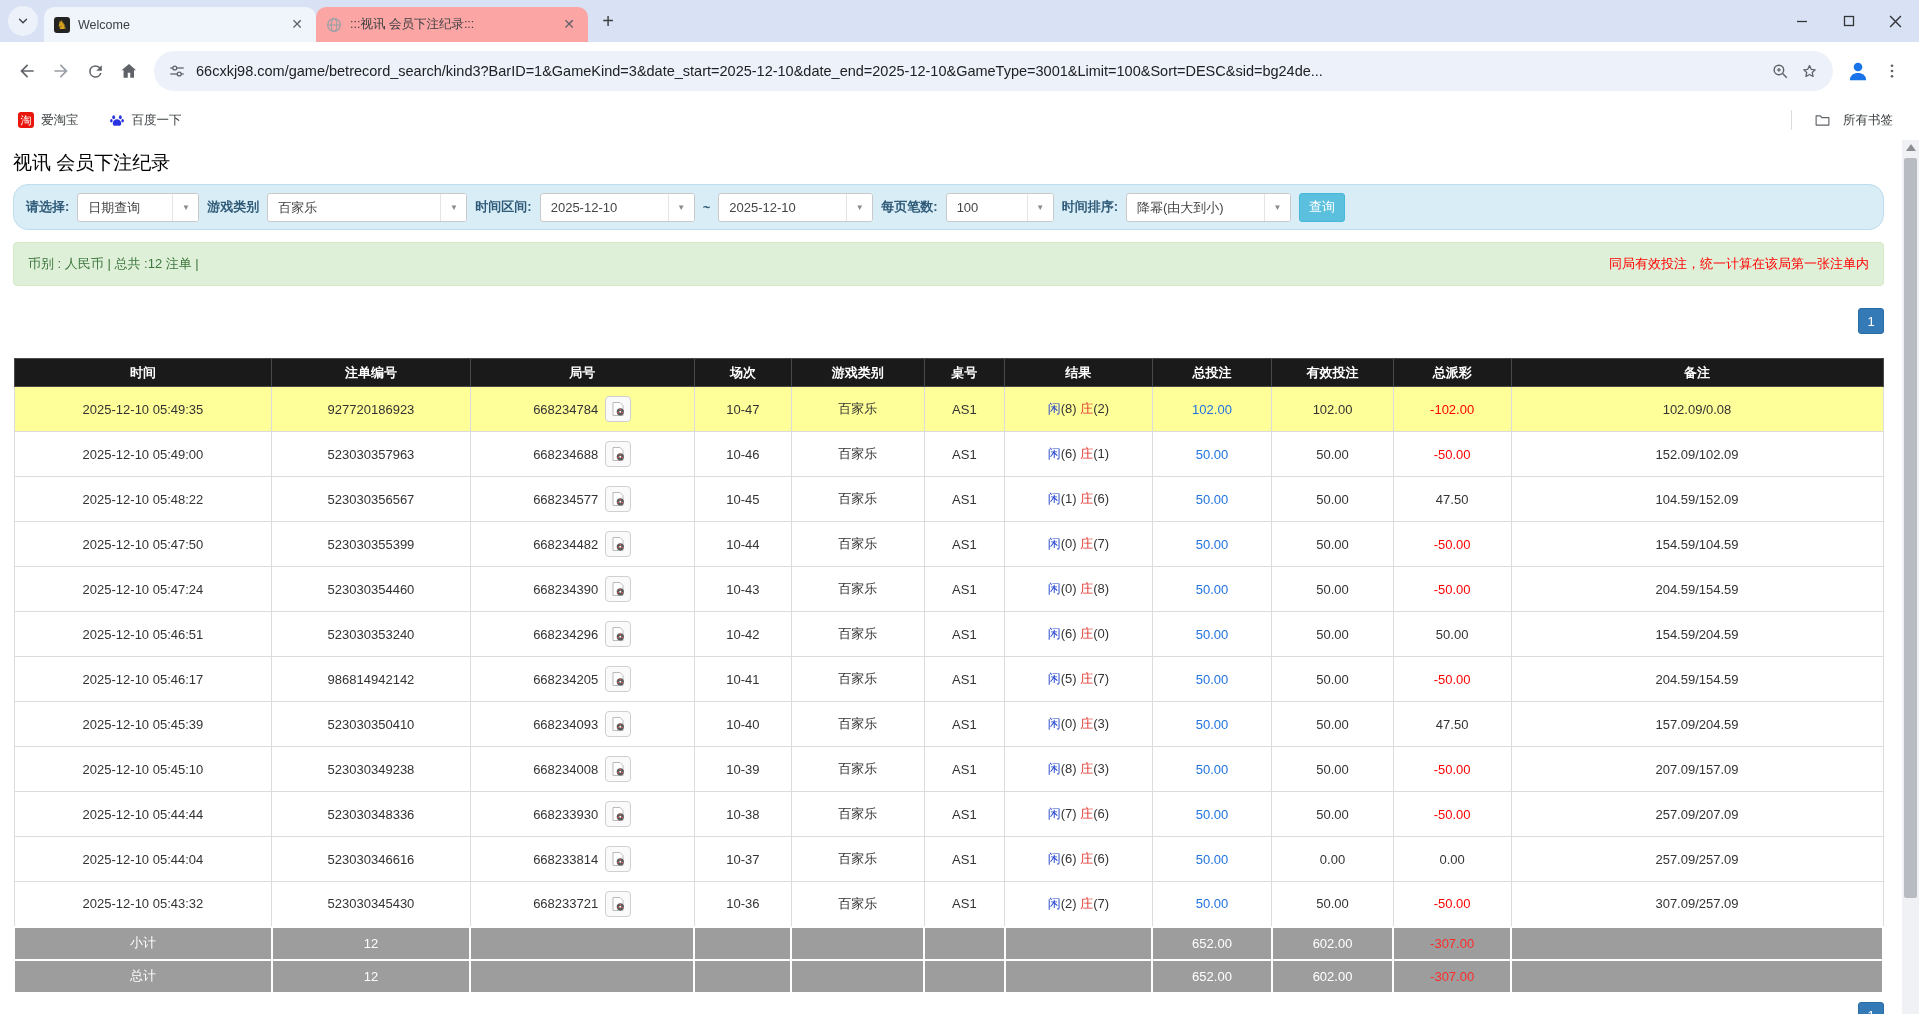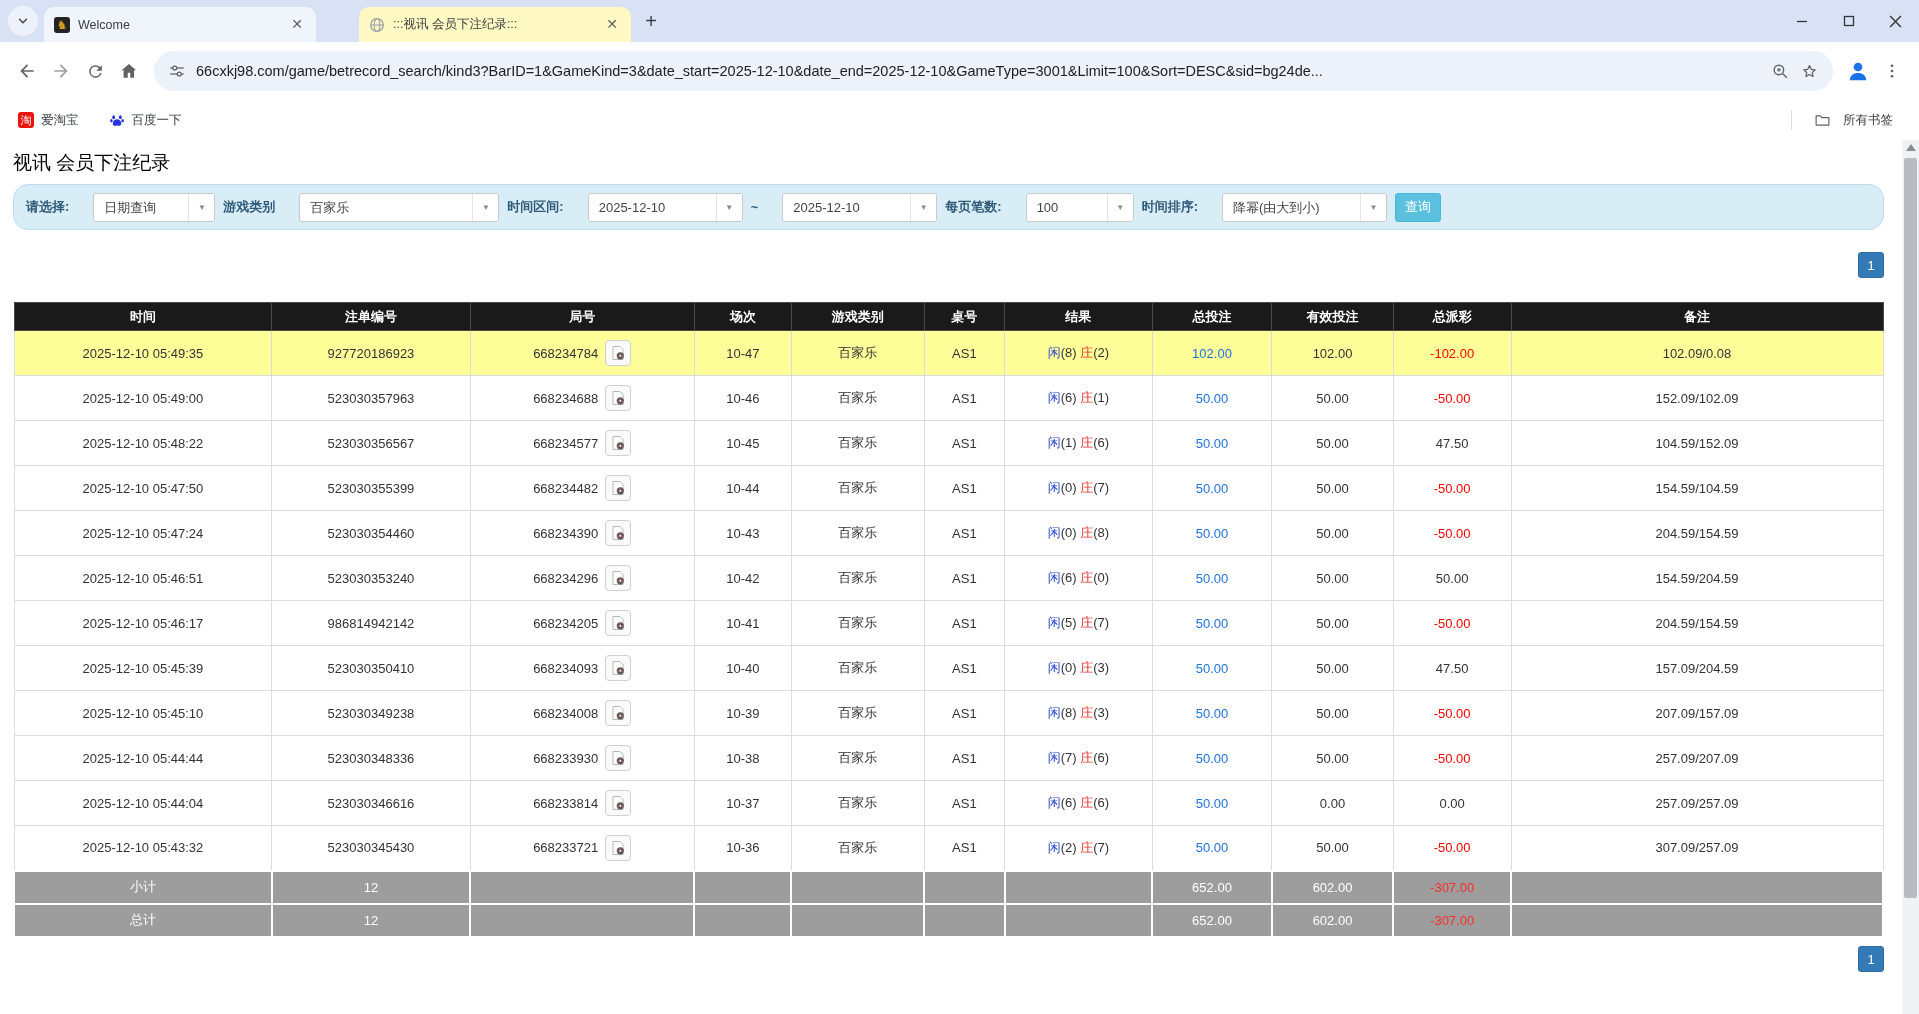--- a/index.html
+++ b/index.html
@@ -6,21 +6,21 @@
   html,body { width:1919px; height:1014px; overflow:hidden; background:#fff;
     font-family:"Liberation Sans","DejaVu Sans",sans-serif; }
   .window { position:relative; width:1919px; height:1014px; }
 
   
   .tabstrip { position:relative; height:42px; background:#d8e2f4; display:flex; align-items:flex-end; padding-left:8px; }
   .tab-search { align-self:center; width:30px; height:30px; border:none; background:rgba(255,255,255,.55);
     border-radius:15px; display:flex; align-items:center; justify-content:center; margin-right:6px; cursor:pointer; }
   .tab { width:272px; height:35px; border-radius:10px 10px 0 0; display:flex; align-items:center; padding:0 10px; gap:8px; }
   .tab.inactive { background:rgba(255,255,255,.62); }
-  .tab.active { background:#fef9c3;margin-left:43px; }
+  .tab.active { background:#fca5a5; }
   .tab-title { flex:1; font-size:12.5px; color:#3c4043; white-space:nowrap; overflow:hidden; text-overflow:ellipsis; }
   .tab-close { font-size:14px; color:#5f6368; width:18px; height:18px; line-height:17px; text-align:center; border-radius:9px; cursor:pointer; }
   .fav-gold { width:16px; height:16px; background:#232323; border-radius:3px; color:#d7a31f; font-size:12px; line-height:16px; text-align:center; }
   .newtab { align-self:center; width:28px; height:28px; border:none; background:transparent; font-size:20px; color:#3c4043; border-radius:14px; cursor:pointer; margin-left:6px; }
   .win-controls { position:absolute; top:0; right:0; height:42px; display:flex; }
   .win-btn { width:47px; height:42px; display:flex; align-items:center; justify-content:center; cursor:pointer; }
 
   
   .toolbar { height:58px; background:#fff; display:flex; align-items:center; padding:0 10px; gap:0; }
   .nav-btn { width:34px; height:34px; border:none; background:transparent; border-radius:17px; display:flex; align-items:center; justify-content:center; cursor:pointer; }
@@ -36,21 +36,21 @@
   .bm-right { position:absolute; right:26px; display:flex; align-items:center; gap:12px; cursor:pointer; }
   .bm-divider { width:1px; height:20px; background:#dadce0; margin-right:10px; }
 
   
   .content { position:absolute; top:140px; left:0; right:17px; bottom:0; padding:10px 0 0 13px; background:#fff; }
   .page-title { font-size:19px; font-weight:400; color:#000; height:24px; }
 
   .filterbar { margin-top:10px; width:1871px; height:46px; background:#d9edf7; border:1px solid #bddcec; border-radius:15px;
     display:flex; align-items:center; padding:0 12px; gap:8px; font-size:13px; }
   .f-label { font-weight:bold; color:#2f5a78; white-space:nowrap; }
-  .combo { display:flex; height:29px; background:#fff; border:1px solid #c9c9c9; border-radius:3px; overflow:hidden; cursor:pointer;margin-left:16px; }
+  .combo { display:flex; height:29px; background:#fff; border:1px solid #c9c9c9; border-radius:3px; overflow:hidden; cursor:pointer; }
   .combo-text { padding:0 10px; line-height:27px; color:#444; flex:1; white-space:nowrap; overflow:hidden; }
   .combo-arrow { width:26px; border-left:1px solid #e4e4e4; display:flex; align-items:center; justify-content:center; color:#8a8a8a; font-size:8px; background:#fff; }
   .tilde { color:#2f5a78; font-weight:bold; }
   .search-btn { width:46px; height:29px; background:#5bc0de; border:1px solid #46b8da; border-radius:3px; color:#fff; font-size:13px; cursor:pointer; }
 
   .summary { margin-top:12px; width:1871px; height:44px; background:#dff0d8; border:1px solid #d6e9c6; border-radius:4px;
     display:flex; align-items:center; justify-content:space-between; padding:0 14px; font-size:13px; }
   .summary-left { color:#3c763d; }
   .summary-right { color:#ff0000; }
 
@@ -231,20 +231,24 @@
         <span class="combo-arrow">▼</span>
       </span>
       <span class="f-label">时间排序:</span>
       <span class="combo" style="width:165px">
         <span class="combo-text">降幂(由大到小)</span>
         <span class="combo-arrow">▼</span>
       </span>
       <button class="search-btn">查询</button>
     </div>
 
+    <div class="summary">
+      <span class="summary-left">币别 : 人民币 | 总共 :12 注单 |</span>
+      <span class="summary-right">同局有效投注，统一计算在该局第一张注单内</span>
+    </div>
 
     <div class="pager top">
       <span class="page-btn">1</span>
     </div>
 
     <table class="bets">
       <colgroup>
         <col style="width:13.8%">
           <col style="width:10.6%">
           <col style="width:12%">

